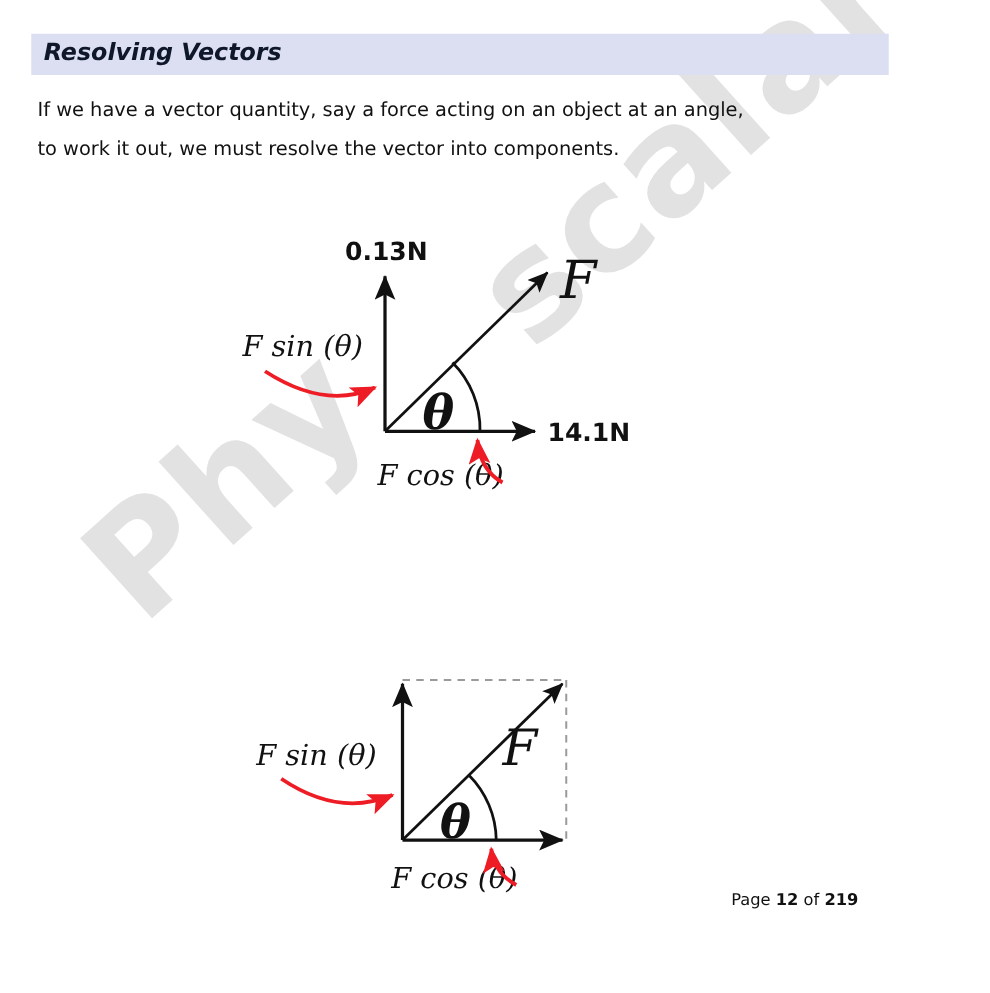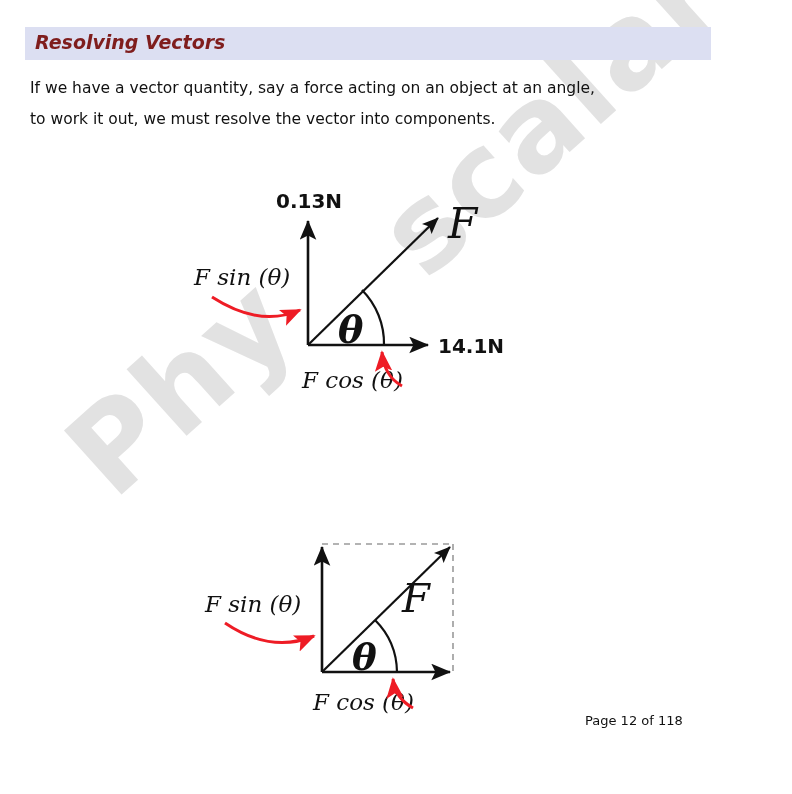--- a/index.html
+++ b/index.html
@@ -66,21 +66,21 @@
     background: #dcdff2;
   }
   #section-heading-title {
     position: absolute;
     left: 10px;
     top: 4px;
     font-family: "DejaVu Sans", sans-serif;
     font-size: 19px;
     font-weight: bold;
     font-style: italic;
-    color: #7f1d1d;
+    color: #0f172a;
     letter-spacing: 0px;
   }
 
   .body-text {
     position: absolute;
     font-family: "DejaVu Sans", sans-serif;
     font-size: 15.5px;
     color: #111111;
     white-space: nowrap;
   }
@@ -100,21 +100,21 @@
   
   #page-footer {
     position: absolute;
     left: 585px;
     top: 713px;
     font-family: "DejaVu Sans", sans-serif;
     font-size: 13px;
     color: #111111;
     white-space: nowrap;
   }
-  #page-footer b { font-weight: normal; }
+  #page-footer b { font-weight: bold; }
 
   
   .mathlabel {
     font-family: "DejaVu Serif", serif;
     font-style: italic;
   }
 </style>
 </head>
 <body>
 
@@ -200,15 +200,15 @@
       <text class="mathlabel" x="10" y="82" font-size="23" fill="#111111">F sin (θ)</text>
 
       <path d="M 30 93 Q 76 124 119 106" fill="none" stroke="#ee1c25" stroke-width="3" marker-end="url(#arrowRed2)"></path>
 
       <text class="mathlabel" x="118" y="180" font-size="23" fill="#111111">F cos (θ)</text>
 
       <path d="M 218 178 Q 200 168 198 149" fill="none" stroke="#ee1c25" stroke-width="3" marker-end="url(#arrowRed2)"></path>
     </svg>
   </div>
 
-  <div id="page-footer"><span>Page </span><b>12</b><span> of </span><b>118</b></div>
+  <div id="page-footer"><span>Page </span><b>12</b><span> of </span><b>219</b></div>
 
 </div>
 
 </body></html>

